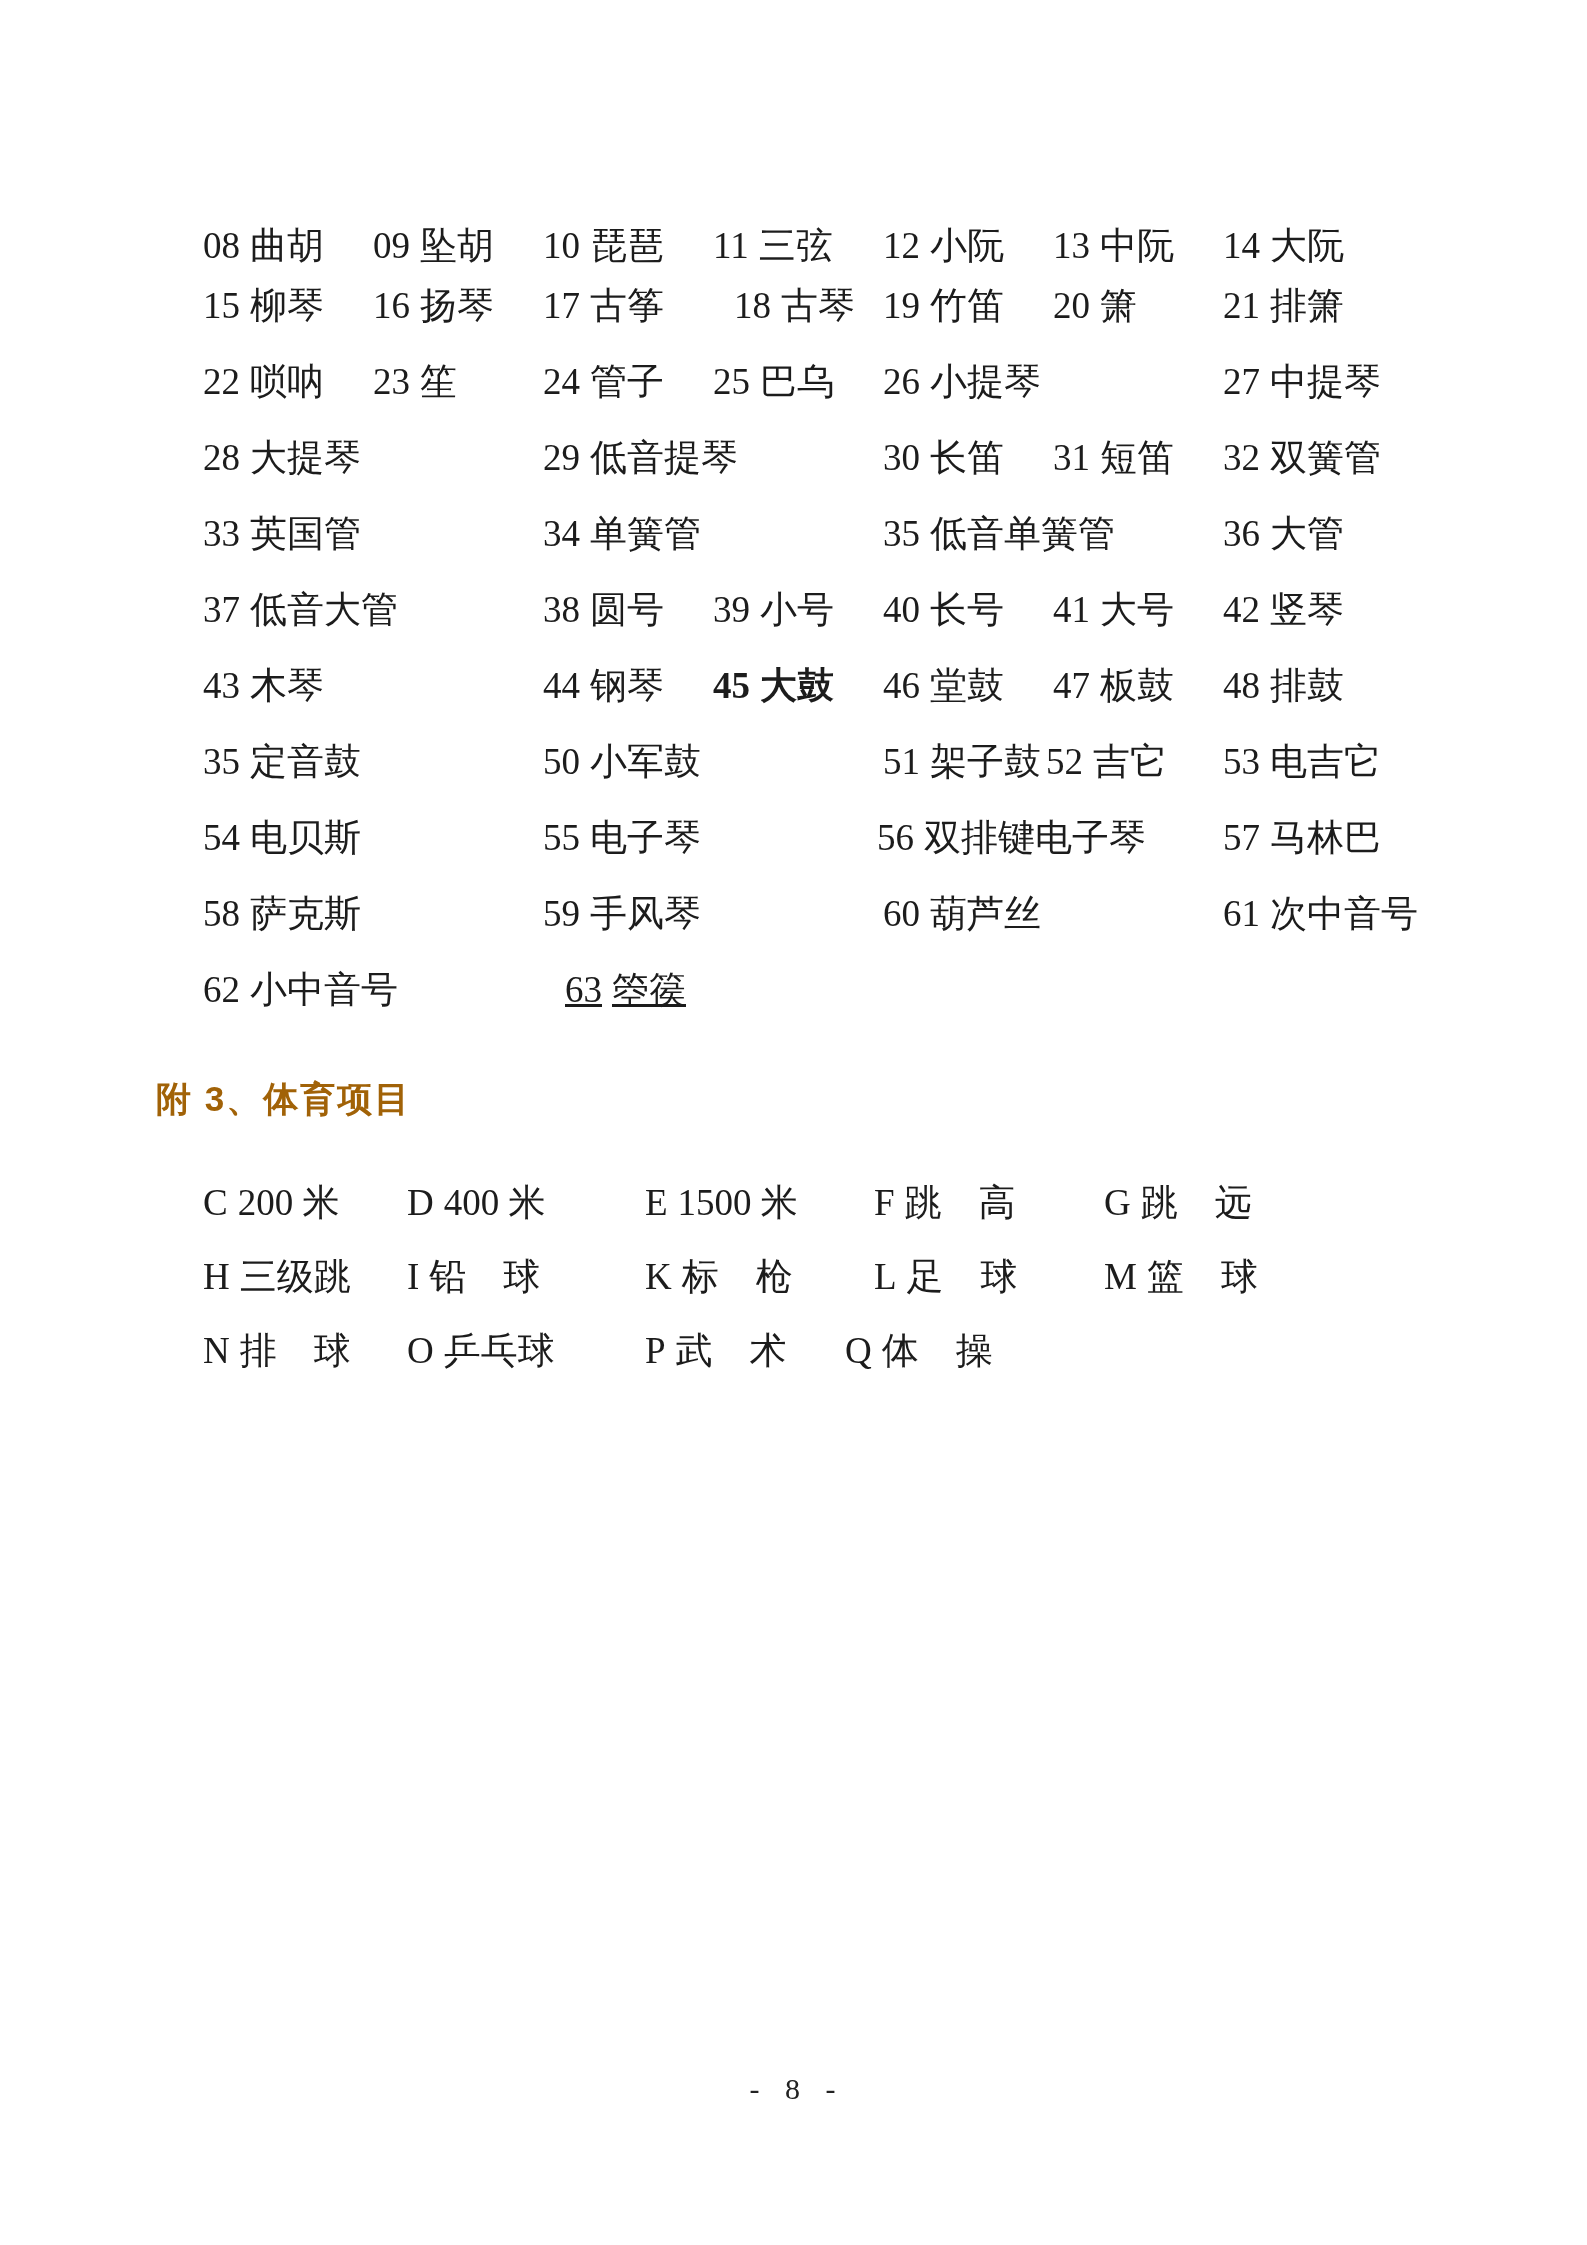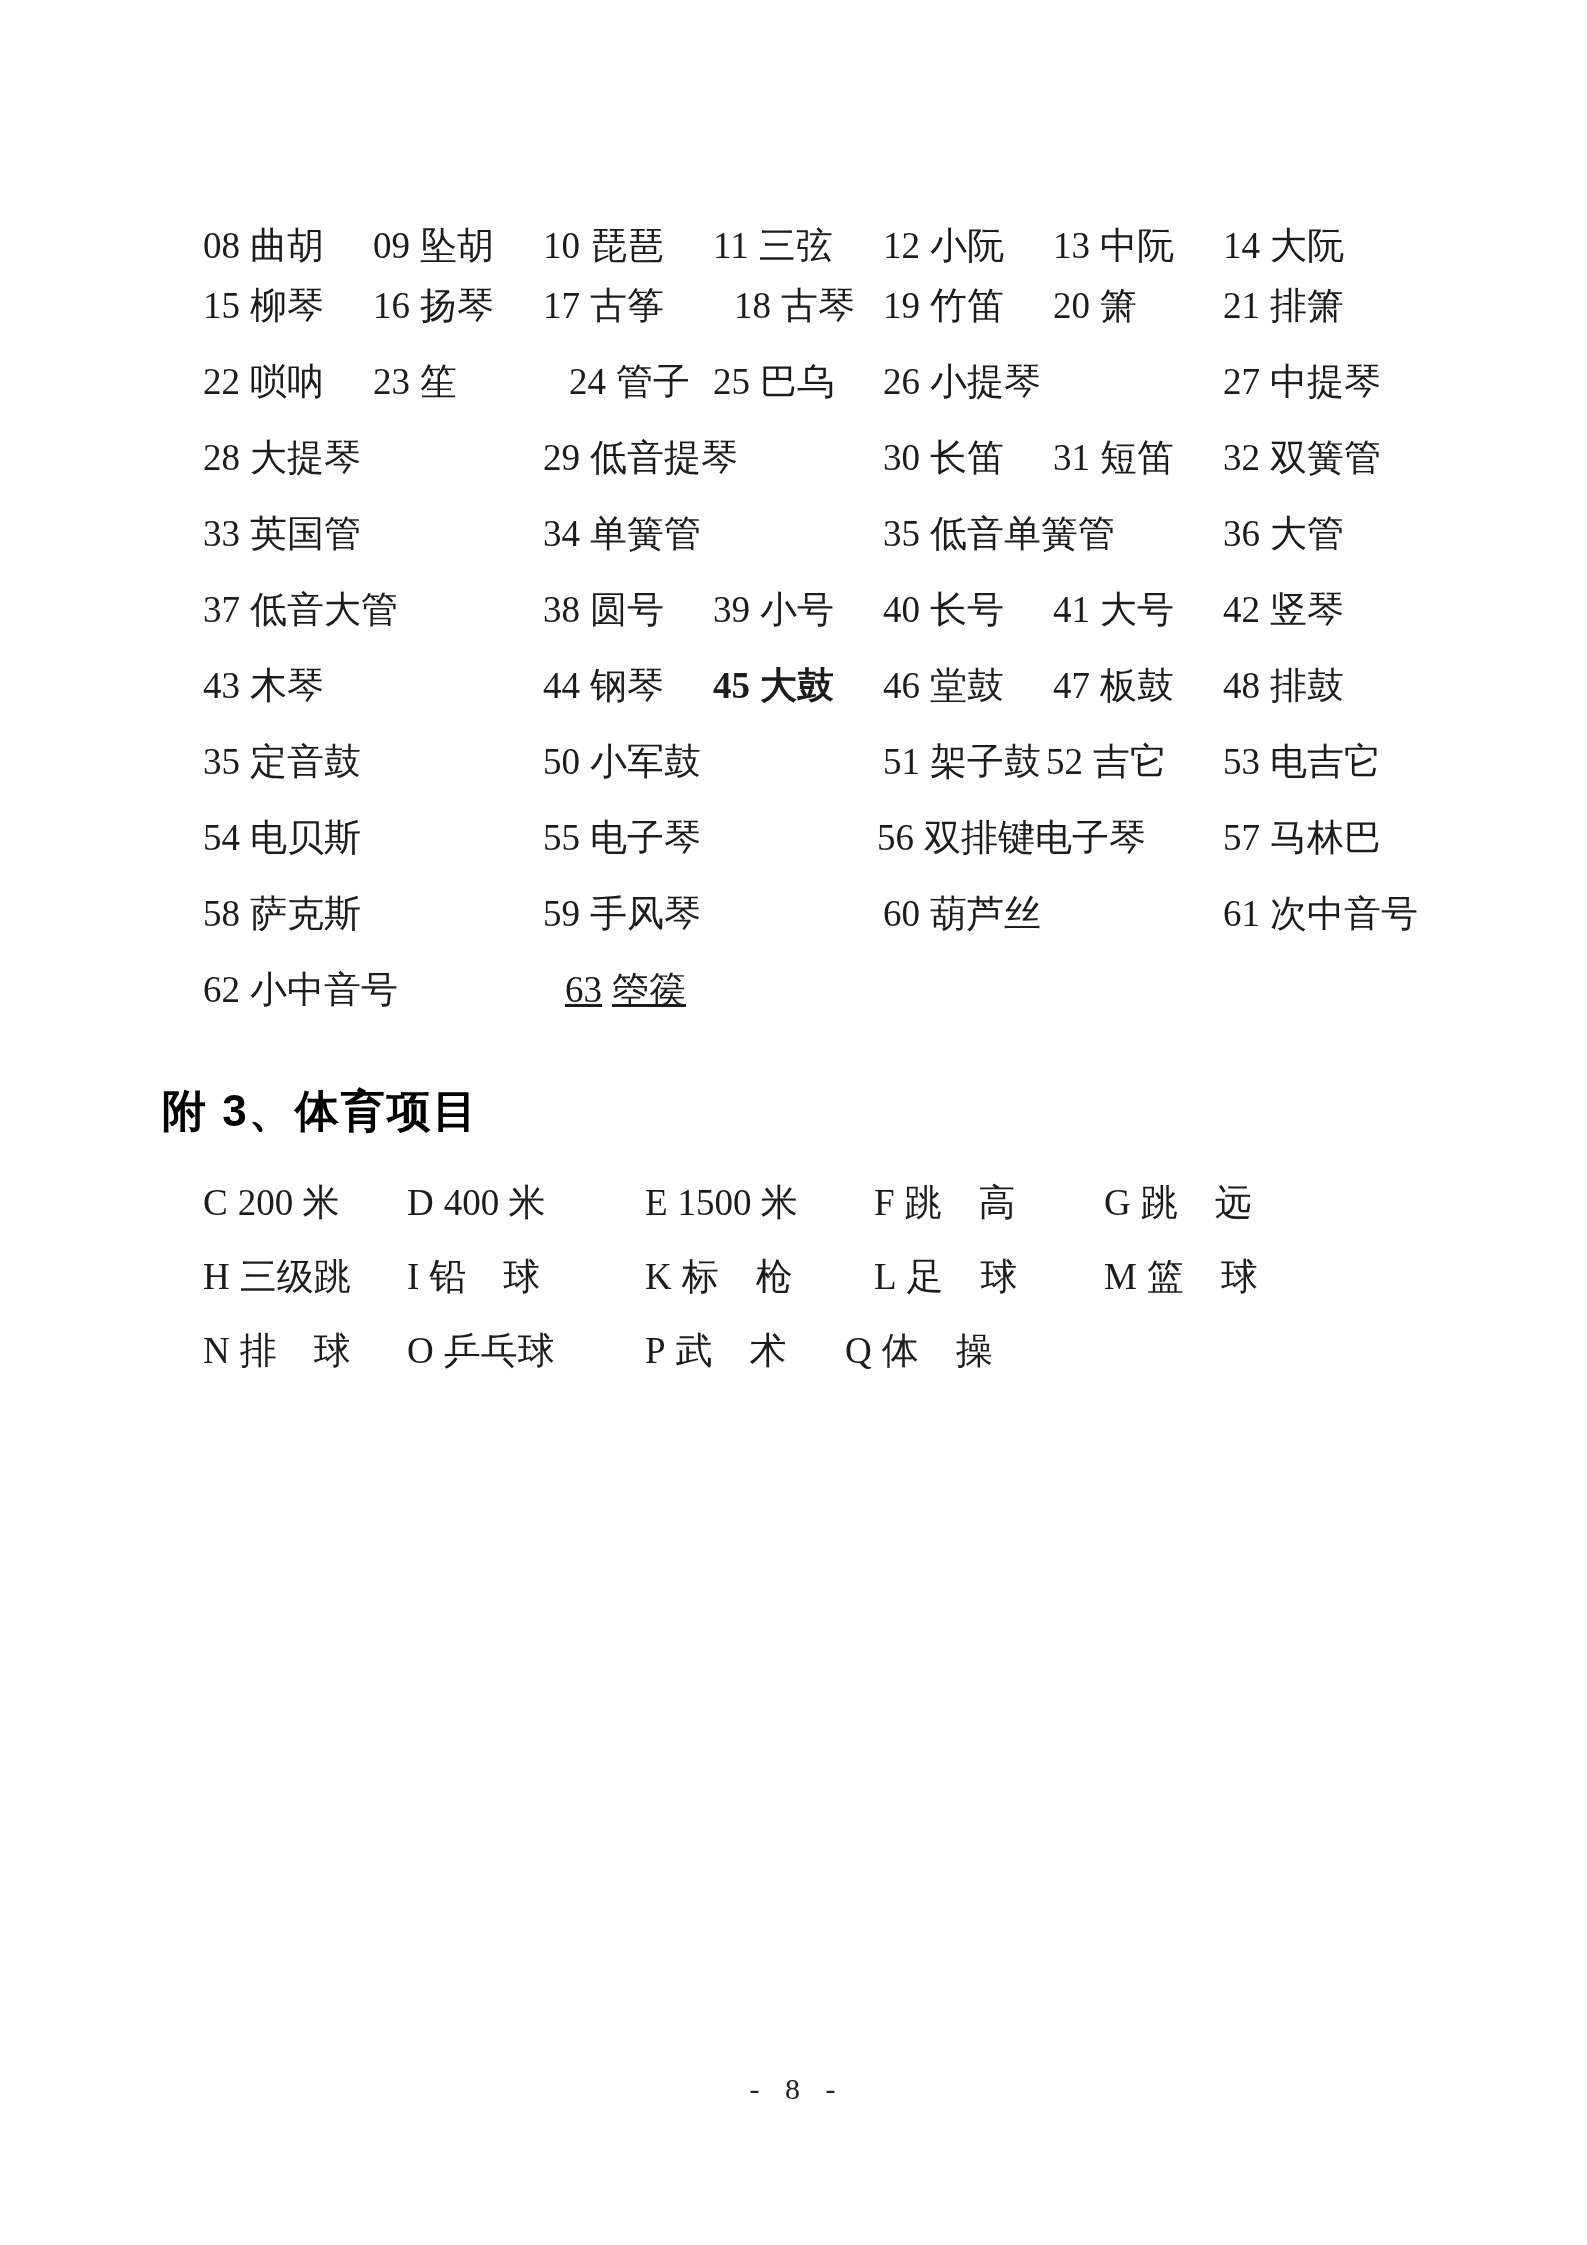--- a/index.html
+++ b/index.html
@@ -23,26 +23,26 @@
     top:0;
     font-size:37px;
     line-height:44px;
     white-space:pre;
   }
   .entry .name{margin-left:10px;}
   .sports-heading{
     position:absolute;
     left:146px;
     top:1066px;
-    margin:16px;
+    margin:10px;
     font-family:"Liberation Sans","DejaVu Sans",sans-serif;
-    font-size:44px;
+    font-size:35px;
     font-weight:700;
     letter-spacing:2px;
-    color:#000000;
+    color:#a16207;
   }
   .page-number{
     position:absolute;
     top:2072px;
     left:0;
     width:100%;
     text-align:center;
     font-size:30px;
     word-spacing:14px;
     letter-spacing:2px;
@@ -69,21 +69,21 @@
         <span class="entry" style="left: 373px;"><span class="code">16</span><span class="name">扬琴</span></span>
         <span class="entry" style="left: 543px;"><span class="code">17</span><span class="name">古筝</span></span>
         <span class="entry" style="left: 734px;"><span class="code">18</span><span class="name">古琴</span></span>
         <span class="entry" style="left: 883px;"><span class="code">19</span><span class="name">竹笛</span></span>
         <span class="entry" style="left: 1053px;"><span class="code">20</span><span class="name">箫</span></span>
         <span class="entry" style="left: 1223px;"><span class="code">21</span><span class="name">排箫</span></span>
       </div>
       <div class="text-row" style="top: 360px;">
         <span class="entry" style="left: 203px;"><span class="code">22</span><span class="name">唢呐</span></span>
         <span class="entry" style="left: 373px;"><span class="code">23</span><span class="name">笙</span></span>
-        <span class="entry" style="left: 543px; margin-left: 26px;"><span class="code">24</span><span class="name">管子</span></span>
+        <span class="entry" style="left: 543px;"><span class="code">24</span><span class="name">管子</span></span>
         <span class="entry" style="left: 713px;"><span class="code">25</span><span class="name">巴乌</span></span>
         <span class="entry" style="left: 883px;"><span class="code">26</span><span class="name">小提琴</span></span>
         <span class="entry" style="left: 1223px;"><span class="code">27</span><span class="name">中提琴</span></span>
       </div>
       <div class="text-row" style="top: 436px;">
         <span class="entry" style="left: 203px;"><span class="code">28</span><span class="name">大提琴</span></span>
         <span class="entry" style="left: 543px;"><span class="code">29</span><span class="name">低音提琴</span></span>
         <span class="entry" style="left: 883px;"><span class="code">30</span><span class="name">长笛</span></span>
         <span class="entry" style="left: 1053px;"><span class="code">31</span><span class="name">短笛</span></span>
         <span class="entry" style="left: 1223px;"><span class="code">32</span><span class="name">双簧管</span></span>

